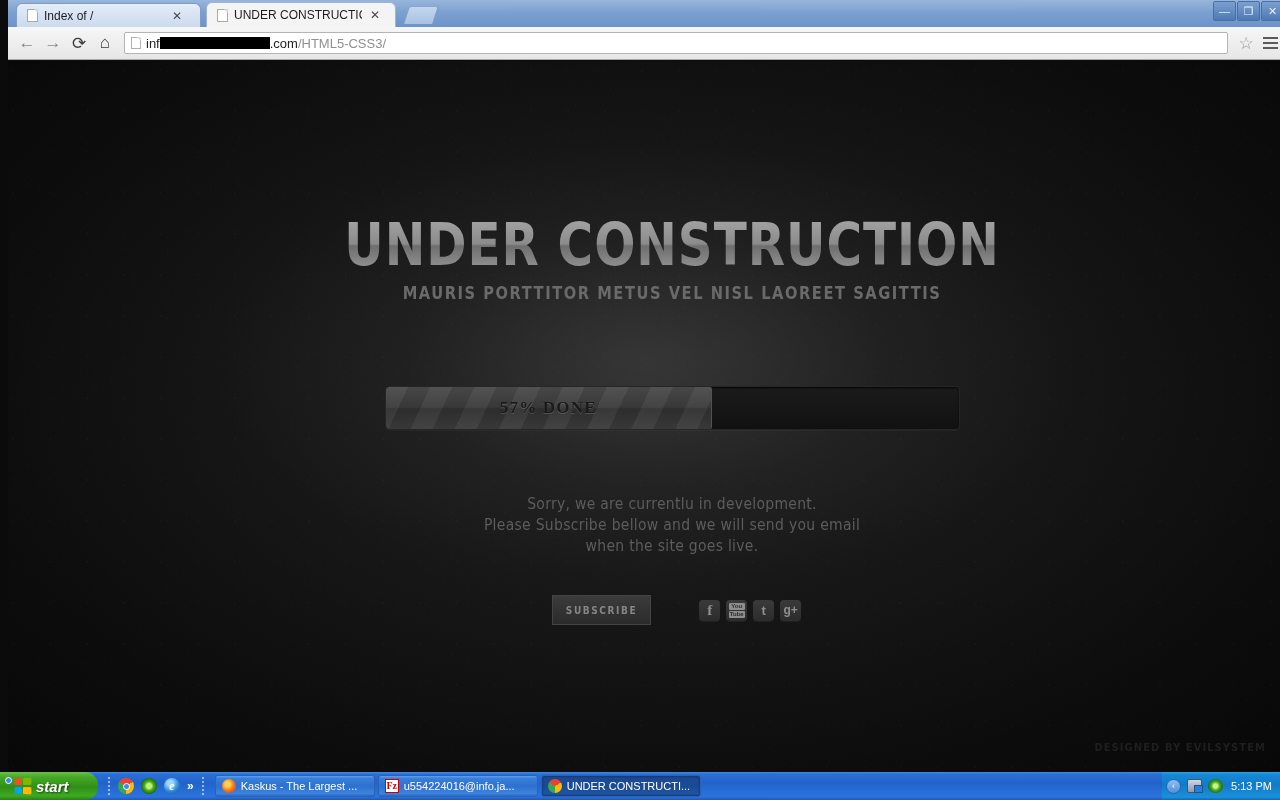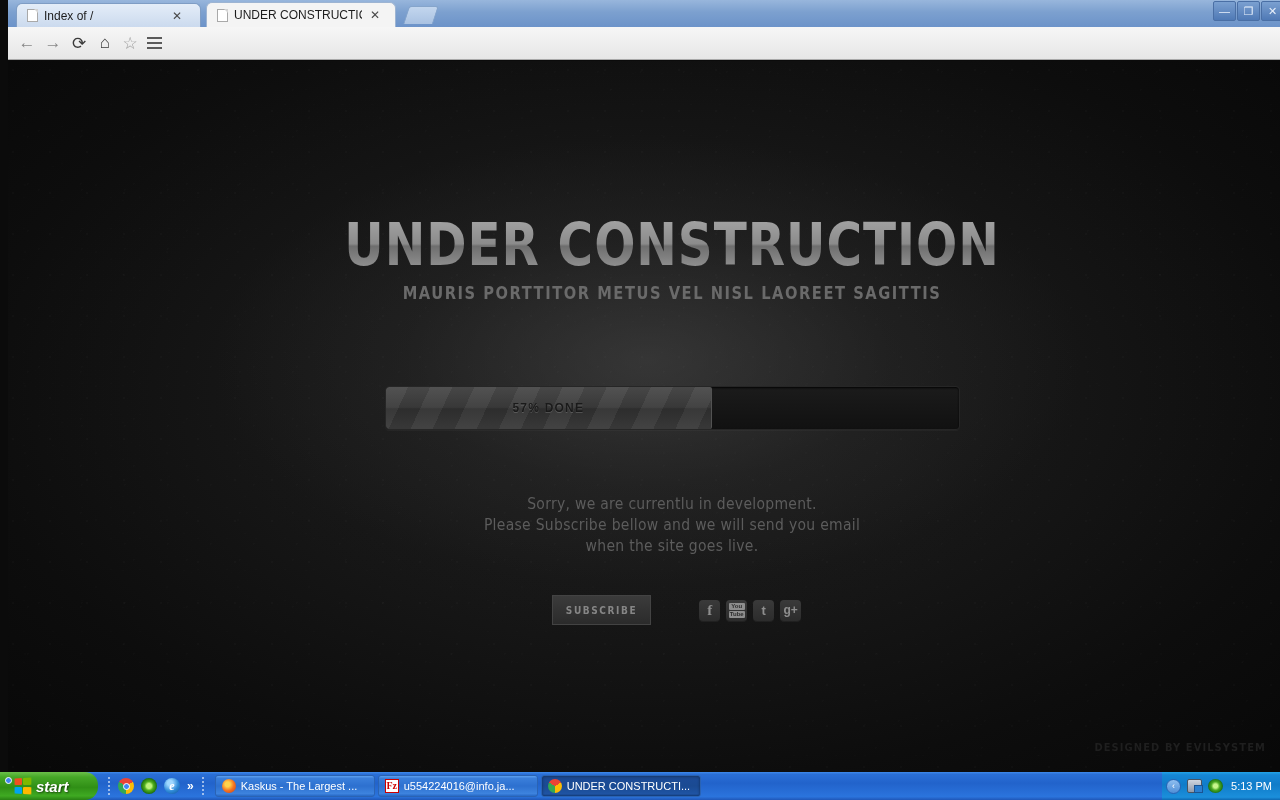--- a/index.html
+++ b/index.html
@@ -145,23 +145,23 @@
   }
   .progress-fill {
     position:absolute; left:0; top:0; bottom:0;
     background:
       repeating-linear-gradient(115deg, rgba(255,255,255,.045) 0 20px, rgba(0,0,0,.045) 20px 40px),
       linear-gradient(to bottom,#4a4a4a 0%,#3b3b3b 48%,#2f2f2f 52%,#3a3a3a 100%);
     border-right:1px solid #525252; border-radius:3px 2px 2px 3px;
     display:flex; align-items:center; justify-content:center;
   }
   .progress-label {
-    font-size:12px; font-weight:bold; letter-spacing:1.2px;
+    font-size:17px; font-weight:bold; letter-spacing:1.2px;
     color:#1a1a1a; text-shadow:0 1px 0 rgba(255,255,255,.16);
-    font-family:Liberation Sans, sans-serif;
+    font-family:Liberation Serif, serif;
   }
 
   .blurb {
     margin-top:64px; font-size:15.5px; line-height:21px; color:#5c5c5c;
     letter-spacing:.3px;
     font-family:"DejaVu Sans Condensed","Liberation Sans", sans-serif;
   }
 
   .subscribe-row {
     margin-top:38px; display:flex; align-items:center; justify-content:center;
@@ -322,20 +322,29 @@
       <div class="winbtn close">✕</div>
     </div>
   </div>
 
   <div class="toolbar">
     <div class="navbtn">←</div>
     <div class="navbtn">→</div>
     <div class="navbtn enabled">⟳</div>
     <div class="navbtn enabled">⌂</div>
 
+    <div class="omnibox">
+      <span class="omni-fav"></span>
+      <span class="url">
+        <span>inf</span>
+          <span class="redacted"></span>
+          <span>.com</span>
+          <span class="dim">/HTML5-CSS3/</span>
+      </span>
+    </div>
 
     <div class="star">☆</div>
     <div class="menu-ic">
         <i></i>
         <i></i>
         <i></i>
       </div>
   </div>
 
   <div id="page">

